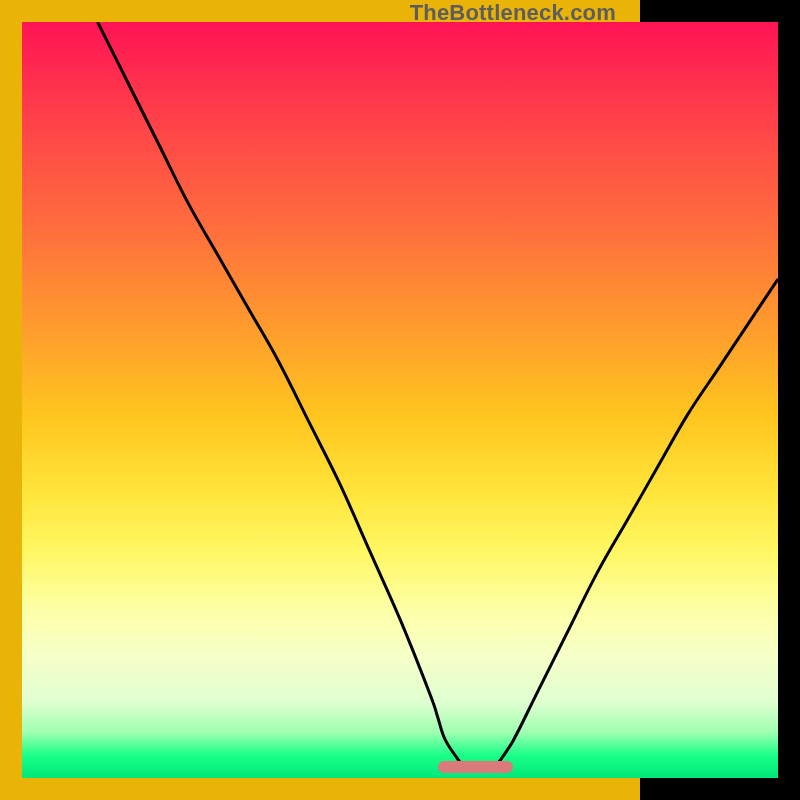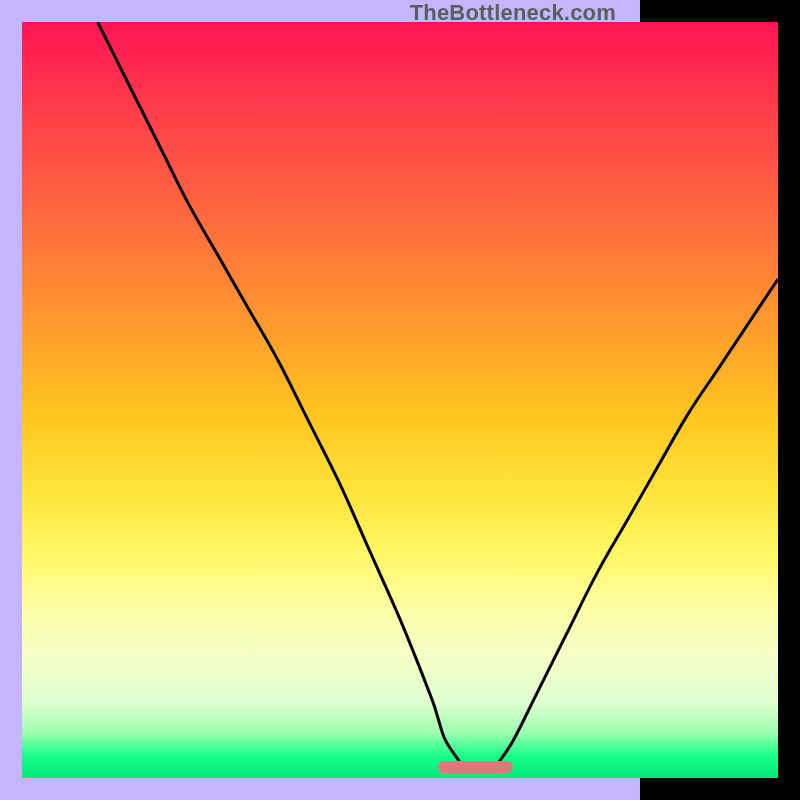--- a/index.html
+++ b/index.html
@@ -1,21 +1,21 @@
 <!DOCTYPE html>
 <html><head>
 <meta charset="utf-8">
 <style>
   * { margin: 0; padding: 0; box-sizing: border-box; }
   html, body { width: 800px; height: 800px; overflow: hidden; background: #000; }
   .frame {
     position: relative;
     width: 640px;
     height: 800px;
-    background: #c4b5fd;
+    background: #eab308;
   }
   .plot-area {
     position: absolute;
     left: 22px;
     top: 22px;
     width: 756px;
     height: 756px;
     background: linear-gradient(
       to bottom,
       #ff1454 0%,

